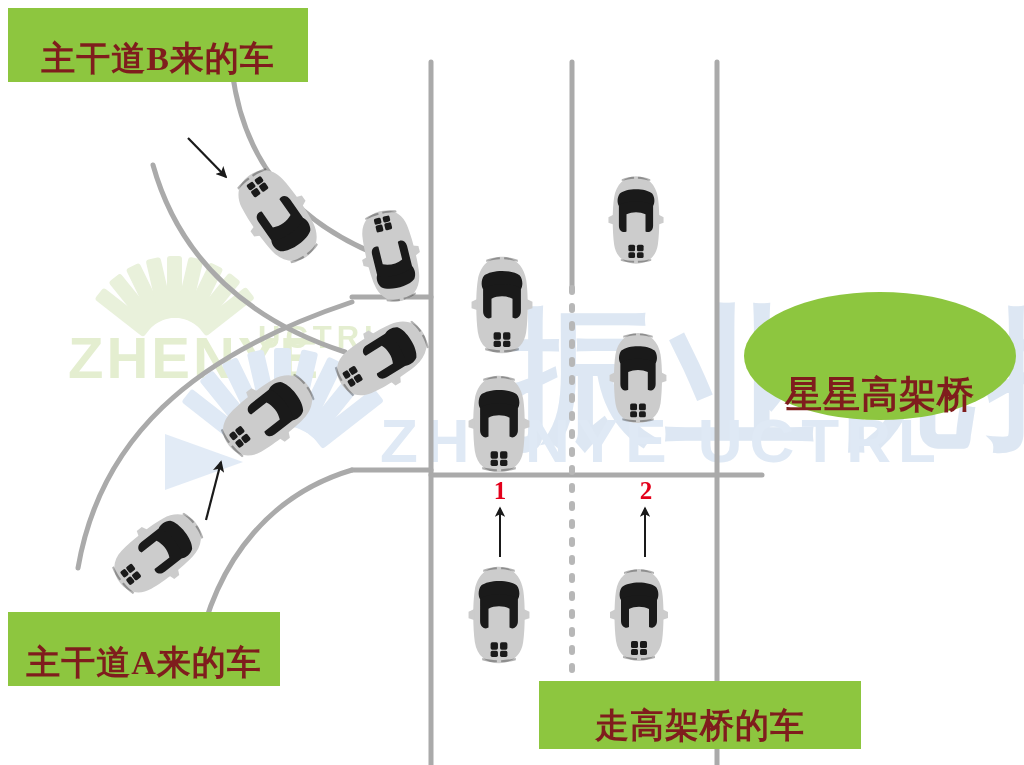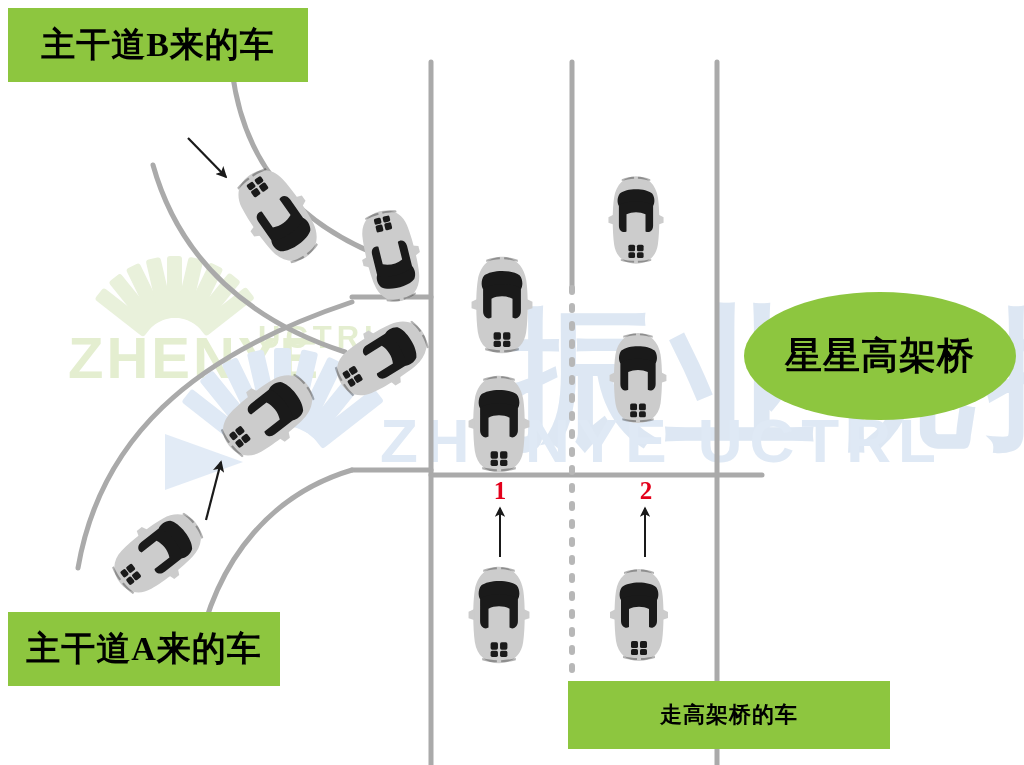--- a/index.html
+++ b/index.html
@@ -1,27 +1,27 @@
 <!DOCTYPE html>
 <html><head>
 <meta charset="utf-8">
 <style>
   html,body{margin:0;padding:0;background:#ffffff;}
   body{width:1024px;height:765px;position:relative;overflow:hidden;
        font-family:"Liberation Serif","DejaVu Serif",serif;}
   #stage{position:absolute;left:0;top:0;width:1024px;height:765px;overflow:hidden;background:#fff;}
   #stage svg{position:absolute;left:0;top:0;}
-  .lbl{position:absolute;display:flex;align-items:center;justify-content:center;
-       color:#000000;font-weight:700;letter-spacing:1px;white-space:nowrap;}
+  .lbl{position:absolute;display:flex;align-items:flex-end;justify-content:center;
+       color:#7f1d1d;font-weight:700;letter-spacing:1px;white-space:nowrap;}
   .lbl-rect{background:#8DC63F;}
   .lbl-ellipse{background:#8DC63F;border-radius:50%;}
   #lbl-b{left:8px;  top:8px;   width:300px;height:74px; font-size:34px;}
   #lbl-a{left:8px;  top:612px; width:272px;height:74px; font-size:34px;}
   #lbl-bridge{left:744px;top:292px;width:272px;height:128px;font-size:37px;}
-  #lbl-elev{left:568px;top:681px;width:322px;height:68px;font-size:22px;}
+  #lbl-elev{left:539px;top:681px;width:322px;height:68px;font-size:34px;}
 </style>
 </head>
 <body>
 
 <div id="stage">
 
   <svg width="1024" height="765" viewBox="0 0 1024 765">
     <defs>
       <g id="car-shape">
 

